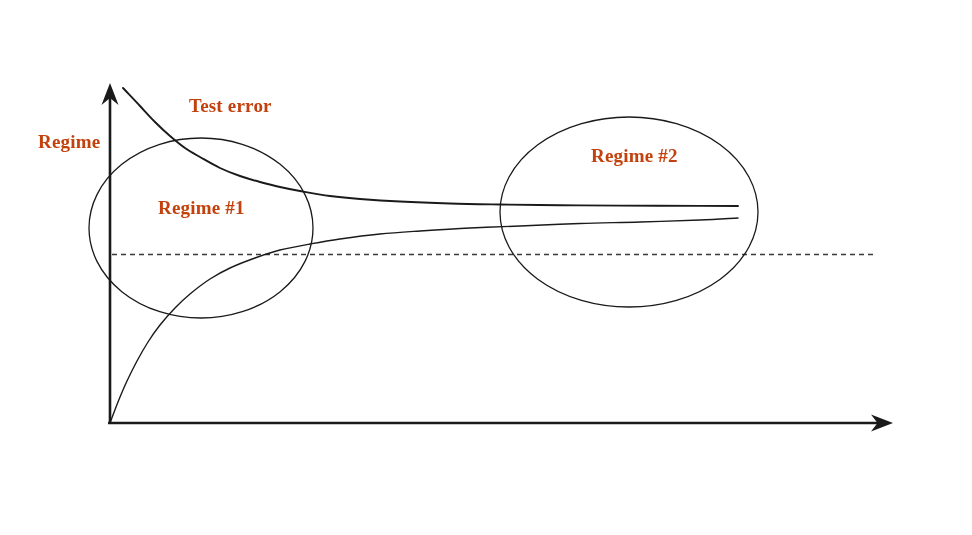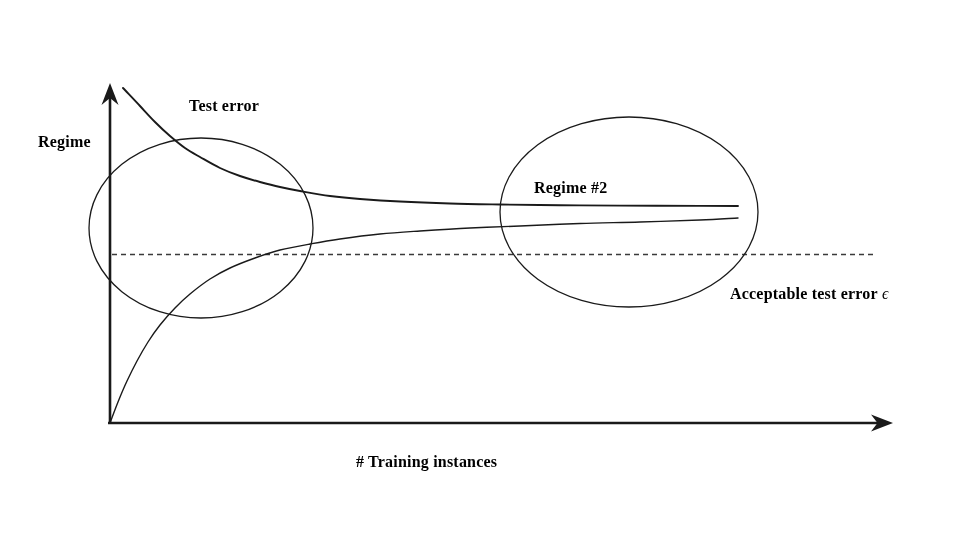--- a/index.html
+++ b/index.html
@@ -15,22 +15,22 @@
     overflow: hidden;
     font-family: "Liberation Serif", "DejaVu Serif", serif;
   }
   .canvas svg {
     position: absolute;
     left: 0;
     top: 0;
   }
   .lbl {
     position: absolute;
-    color: #000000;
-    font-size: 16px;
+    color: #c2410c;
+    font-size: 19px;
     font-weight: 600;
     line-height: 24px;
     white-space: nowrap;
     letter-spacing: 0.2px;
   }
   .lbl .eps {
     font-style: italic;
     font-weight: 500;
   }
 </style>
@@ -52,21 +52,20 @@
         <ellipse cx="629" cy="212" rx="129" ry="95" fill="none" stroke="#1a1a1a" stroke-width="1.3"></ellipse>
         <path d="M123,88C125.8,91.0 134.7,100.3 140,106C145.3,111.7 150.0,117.0 155,122C160.0,127.0 165.0,131.7 170,136C175.0,140.3 180.0,144.5 185,148C190.0,151.5 194.2,153.7 200,157C205.8,160.3 213.3,164.8 220,168C226.7,171.2 233.3,173.7 240,176C246.7,178.3 253.3,180.2 260,182C266.7,183.8 273.3,185.5 280,187C286.7,188.5 291.7,189.5 300,191C308.3,192.5 320.0,194.7 330,196C340.0,197.3 348.3,198.1 360,199C371.7,199.9 385.0,200.8 400,201.5C415.0,202.3 433.3,203.0 450,203.5C466.7,204.0 481.7,204.2 500,204.5C518.3,204.8 540.0,205.0 560,205.2C580.0,205.4 596.7,205.5 620,205.6C643.3,205.7 680.3,205.8 700,205.9C719.7,206.0 731.7,206.0 738,206" fill="none" stroke="#1a1a1a" stroke-width="1.9" stroke-linecap="round"></path>
         <path d="M110,423C111.3,419.5 115.2,409.0 118,402C120.8,395.0 123.8,387.8 127,381C130.2,374.2 133.5,367.5 137,361C140.5,354.5 144.2,348.0 148,342C151.8,336.0 155.5,330.7 160,325C164.5,319.3 170.0,313.2 175,308C180.0,302.8 184.2,298.8 190,294C195.8,289.2 203.3,283.3 210,279C216.7,274.7 222.5,271.5 230,268C237.5,264.5 246.7,261.0 255,258C263.3,255.0 270.8,252.3 280,250C289.2,247.7 300.0,245.8 310,244C320.0,242.2 328.3,240.7 340,239C351.7,237.3 366.7,235.3 380,234C393.3,232.7 405.0,232.0 420,231C435.0,230.0 453.3,228.8 470,228C486.7,227.2 501.7,226.8 520,226C538.3,225.3 560.0,224.2 580,223.5C600.0,222.8 620.0,222.6 640,222C660.0,221.4 683.7,220.7 700,220C716.3,219.3 731.7,218.3 738,218" fill="none" stroke="#1a1a1a" stroke-width="1.4" stroke-linecap="round"></path>
       </g>
   </svg>
 
   <div class="lbl" style="left:38px; top:130px;">Regime</div>
 
   <div class="lbl" style="left:189px; top:94px;">Test error</div>
 
+  <div class="lbl" style="left:158px; top:196px;">Regime #1</div>
 
-  <div class="lbl" style="left:534px; top:144px;margin-top:32px;">Regime #2</div>
+  <div class="lbl" style="left:591px; top:144px;">Regime #2</div>
 
 
-  <div class="lbl" style="left:356px; top:450px;"># Training instances</div>
 
-  <div class="lbl" style="left:730px; top:282px;"><span>Acceptable test error</span>&nbsp;<span class="eps">ϵ</span></div>
 
 </div>
 
 </body></html>

